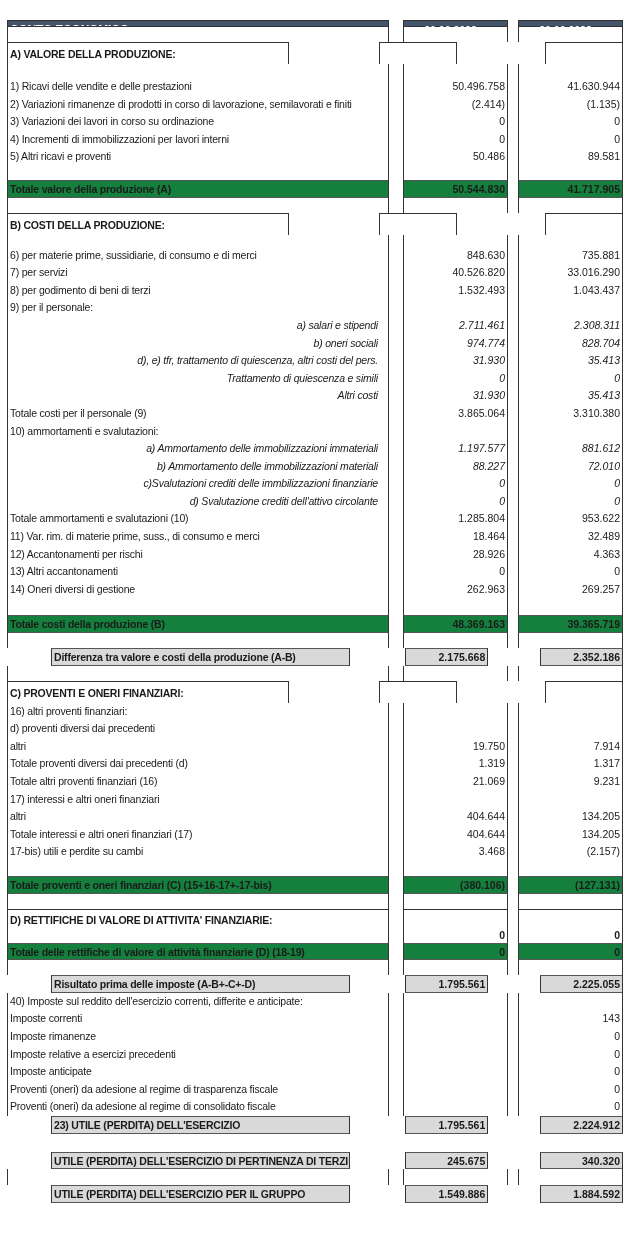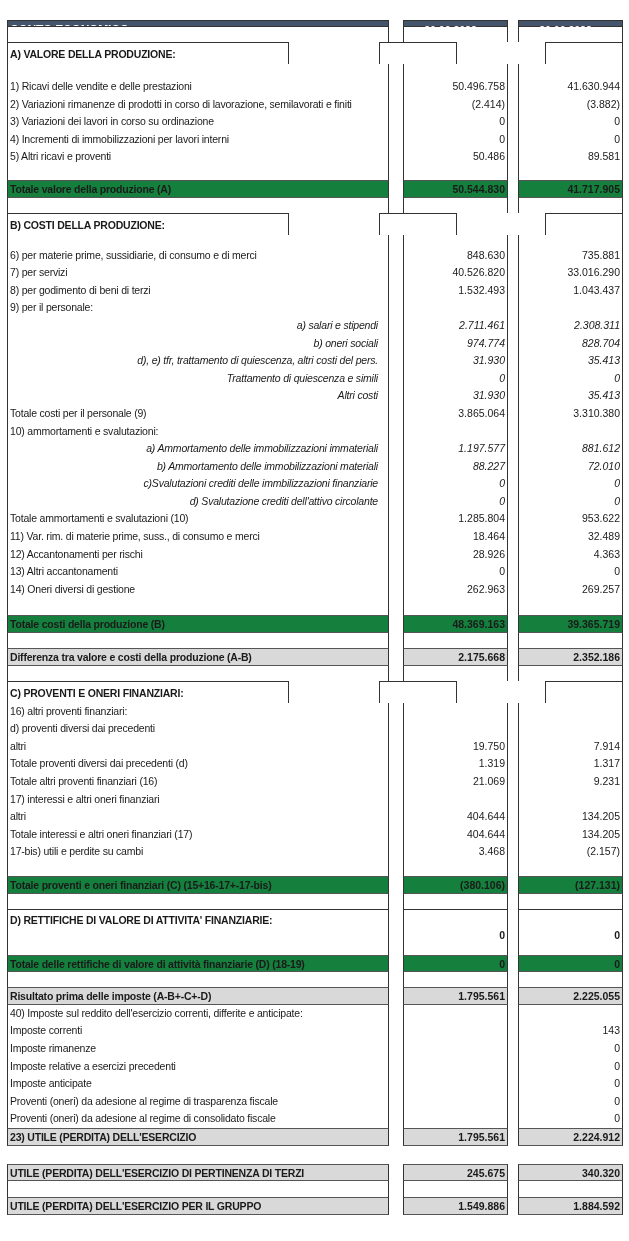--- a/index.html
+++ b/index.html
@@ -7,21 +7,21 @@
          font-family: "Liberation Sans", sans-serif; font-size: 10.5px; color: #1a1a1a; }
   .sheet { position: absolute; left: 7px; top: 8px; width: 616px; }
   .row { display: flex; height: 17.6px; line-height: 17.6px; }
   .c-label { width: 382px; box-sizing: border-box; padding-left: 2px; border-left: 1px solid #333; border-right: 1px solid #333; white-space: nowrap; overflow: hidden; letter-spacing: -0.2px; }
   .gap { width: 14px; }
   .c-val { width: 105px; box-sizing: border-box; padding-right: 2px; text-align: right; border-left: 1px solid #333; border-right: 1px solid #333; white-space: nowrap; }
   .gap2 { width: 10px; }
   .hdr .c-label, .hdr .c-val { background: #44546a; color: #ffffff; font-weight: bold; border-top: 1px solid #333; border-bottom: 1px solid #333; margin-top: 12px; }
   .hdr .c-val { text-align: center; padding-right: 10px; text-decoration: underline; }
   .total .c-label, .total .c-val { background: #15803d; font-weight: bold; border-top: 1px solid #555; border-bottom: 1px solid #555; }
-  .grey .c-label, .grey .c-val { background: #d9d9d9; font-weight: bold; border-top: 1px solid #555; border-bottom: 1px solid #555; }
+  .grey .c-label, .grey .c-val { background: #d9d9d9; font-weight: bold; border-top: 1px solid #555; border-bottom: 1px solid #555; margin-left: 44px; }
   .head .c-label { font-weight: bold; }
   .tall { height: 22px; line-height: 22px; gap: 40px; }
   .indent .c-label { text-align: right; padding-right: 10px; font-style: italic; }
   .indent .c-val { font-style: italic; padding-left: 48px; }
   .bold-vals .c-val { font-weight: bold; }
   .topline .c-label, .topline .c-val { border-top: 1px solid #333; }
   .spacer { height: 14px; }
   .spacer .c-label, .spacer .c-val { border: none; }
   .valign-bottom { align-items: flex-end; }
 </style>
@@ -64,21 +64,21 @@
       <div class="gap"></div>
       <div class="c-val">50.496.758</div>
       <div class="gap2"></div>
       <div class="c-val">41.630.944</div>
     </div>
   <div class="row">
       <div class="c-label">2) Variazioni rimanenze di prodotti in corso di lavorazione, semilavorati e finiti</div>
       <div class="gap"></div>
       <div class="c-val">(2.414)</div>
       <div class="gap2"></div>
-      <div class="c-val">(3.882)</div>
+      <div class="c-val">(1.135)</div>
     </div>
   <div class="row">
       <div class="c-label">3) Variazioni dei lavori in corso su ordinazione</div>
       <div class="gap"></div>
       <div class="c-val">0</div>
       <div class="gap2"></div>
       <div class="c-val">0</div>
     </div>
   <div class="row">
       <div class="c-label">4) Incrementi di immobilizzazioni per lavori interni</div>
@@ -391,21 +391,21 @@
       <div class="c-val">(127.131)</div>
     </div>
   <div class="row" style="height:15px;">
       <div class="c-label"></div>
       <div class="gap"></div>
       <div class="c-val"></div>
       <div class="gap2"></div>
       <div class="c-val"></div>
     </div>
 
-  <div class="row head topline bold-vals valign-bottom" style="height:46px;">
+  <div class="row head topline bold-vals valign-bottom" style="height:34px;">
     <div class="c-label" style="line-height:17px;align-self:stretch;padding-top:2px;">D) RETTIFICHE DI VALORE DI ATTIVITA' FINANZIARIE:</div>
       <div class="gap"></div>
     <div class="c-val" style="align-self:stretch;line-height:17px;padding-top:17px;">0</div>
       <div class="gap2"></div>
     <div class="c-val" style="align-self:stretch;line-height:17px;padding-top:17px;">0</div>
   </div>
   <div class="row total">
       <div class="c-label">Totale delle rettifiche di valore di attività finanziarie (D) (18-19)</div>
       <div class="gap"></div>
       <div class="c-val">0</div>

